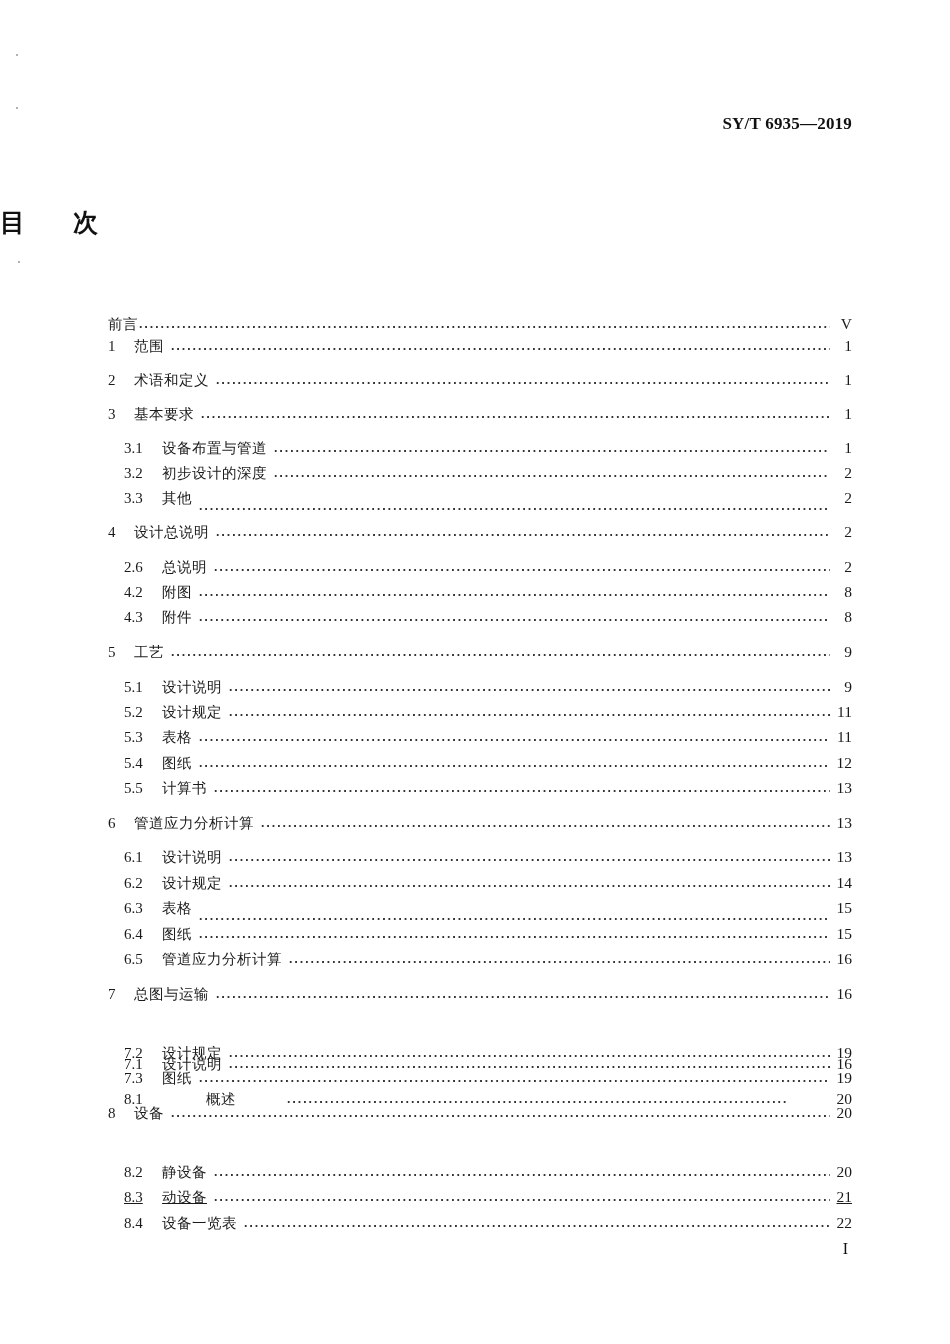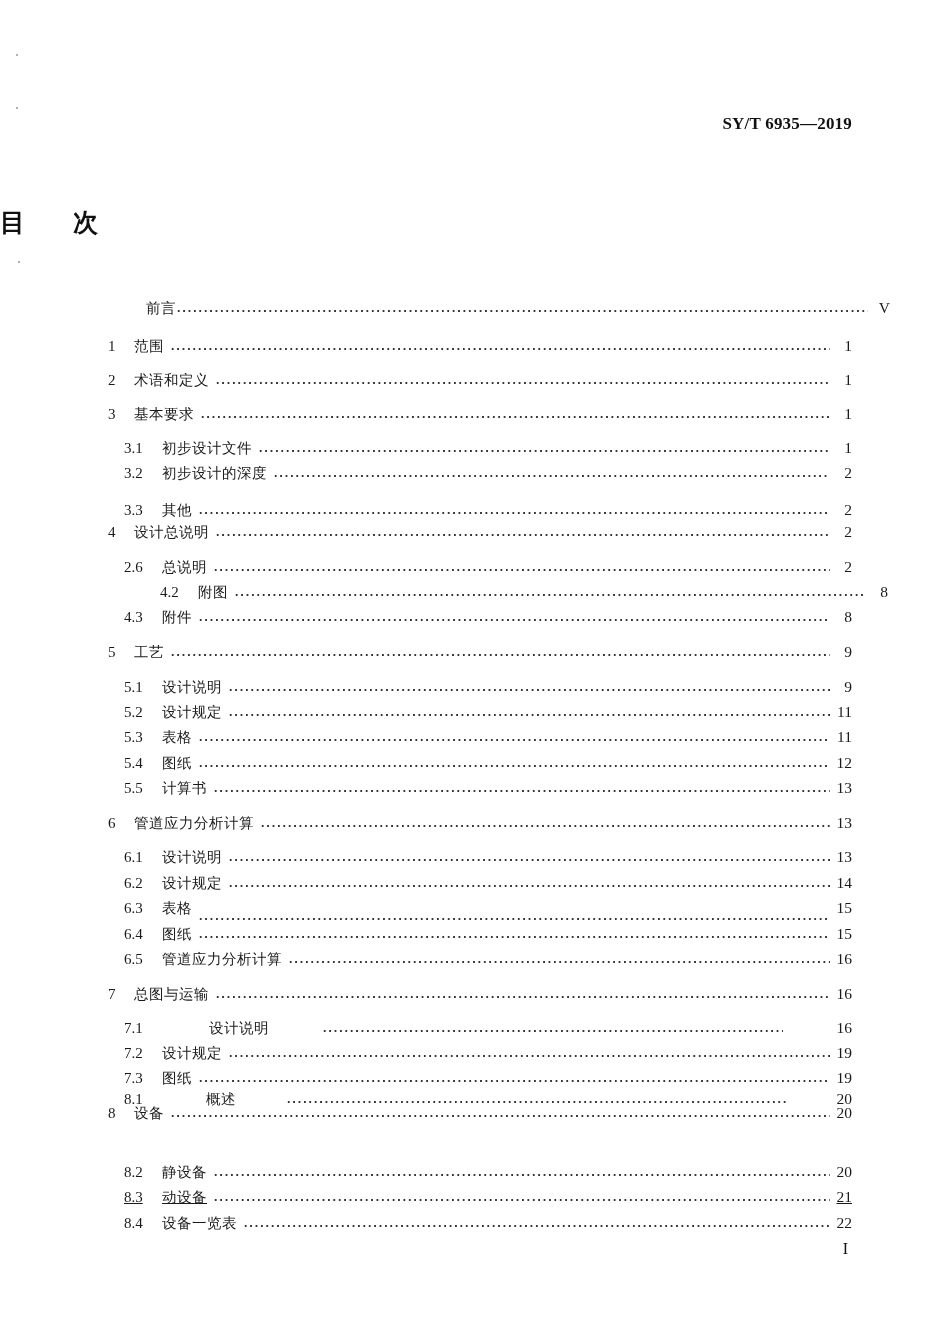--- a/index.html
+++ b/index.html
@@ -114,21 +114,21 @@
   <div class="scan-speck" style="left:16px; top:107px;"></div>
   <div class="scan-speck" style="left:18px; top:261px;"></div>
 
   <div class="std-code">SY/T 6935—2019</div>
 
   <div class="toc-title">
     <span>目</span><span class="gap"></span><span>次</span>
   </div>
 
   <div class="toc" id="toc">
-      <div class="toc-row lvl1 preface" style="top: 0px; margin-left: 38px;">
+      <div class="toc-row lvl1 preface" style="top: 16px;">
         <span class="label">前言</span>
         <span class="leader"></span>
         <span class="page-no">V</span>
       </div>
       <div class="toc-row lvl1" style="top: 38px;">
         <span class="num">1</span>
         <span class="label">范围</span>
         <span class="leader"></span>
         <span class="page-no">1</span>
       </div>
@@ -139,49 +139,49 @@
         <span class="page-no">1</span>
       </div>
       <div class="toc-row lvl1" style="top: 106px;">
         <span class="num">3</span>
         <span class="label">基本要求</span>
         <span class="leader"></span>
         <span class="page-no">1</span>
       </div>
       <div class="toc-row lvl2" style="top: 140px;">
         <span class="num">3.1</span>
-        <span class="label">初步设计文件</span>
+        <span class="label">设备布置与管道</span>
         <span class="leader"></span>
         <span class="page-no">1</span>
       </div>
       <div class="toc-row lvl2" style="top: 165px;">
         <span class="num">3.2</span>
         <span class="label">初步设计的深度</span>
         <span class="leader"></span>
         <span class="page-no">2</span>
       </div>
-      <div class="toc-row lvl2" style="top: 202px;">
+      <div class="toc-row lvl2" style="top: 190px; align-items: flex-end;">
         <span class="num">3.3</span>
         <span class="label">其他</span>
         <span class="leader"></span>
         <span class="page-no">2</span>
       </div>
       <div class="toc-row lvl1" style="top: 224px;">
         <span class="num">4</span>
         <span class="label">设计总说明</span>
         <span class="leader"></span>
         <span class="page-no">2</span>
       </div>
       <div class="toc-row lvl2" style="top: 259px;">
         <span class="num">2.6</span>
         <span class="label">总说明</span>
         <span class="leader"></span>
         <span class="page-no">2</span>
       </div>
-      <div class="toc-row lvl2" style="top: 284px; margin-left: 36px;">
+      <div class="toc-row lvl2" style="top: 284px;">
         <span class="num">4.2</span>
         <span class="label">附图</span>
         <span class="leader"></span>
         <span class="page-no">8</span>
       </div>
       <div class="toc-row lvl2" style="top: 309px;">
         <span class="num">4.3</span>
         <span class="label">附件</span>
         <span class="leader"></span>
         <span class="page-no">8</span>
@@ -257,21 +257,21 @@
         <span class="label">管道应力分析计算</span>
         <span class="leader"></span>
         <span class="page-no">16</span>
       </div>
       <div class="toc-row lvl1" style="top: 686px;">
         <span class="num">7</span>
         <span class="label">总图与运输</span>
         <span class="leader"></span>
         <span class="page-no">16</span>
       </div>
-      <div class="toc-row lvl2" style="top: 720px; gap: 47px;">
+      <div class="toc-row lvl2" style="top: 756px;">
         <span class="num">7.1</span>
         <span class="label">设计说明</span>
         <span class="leader"></span>
         <span class="page-no">16</span>
       </div>
       <div class="toc-row lvl2" style="top: 745px;">
         <span class="num">7.2</span>
         <span class="label">设计规定</span>
         <span class="leader"></span>
         <span class="page-no">19</span>

